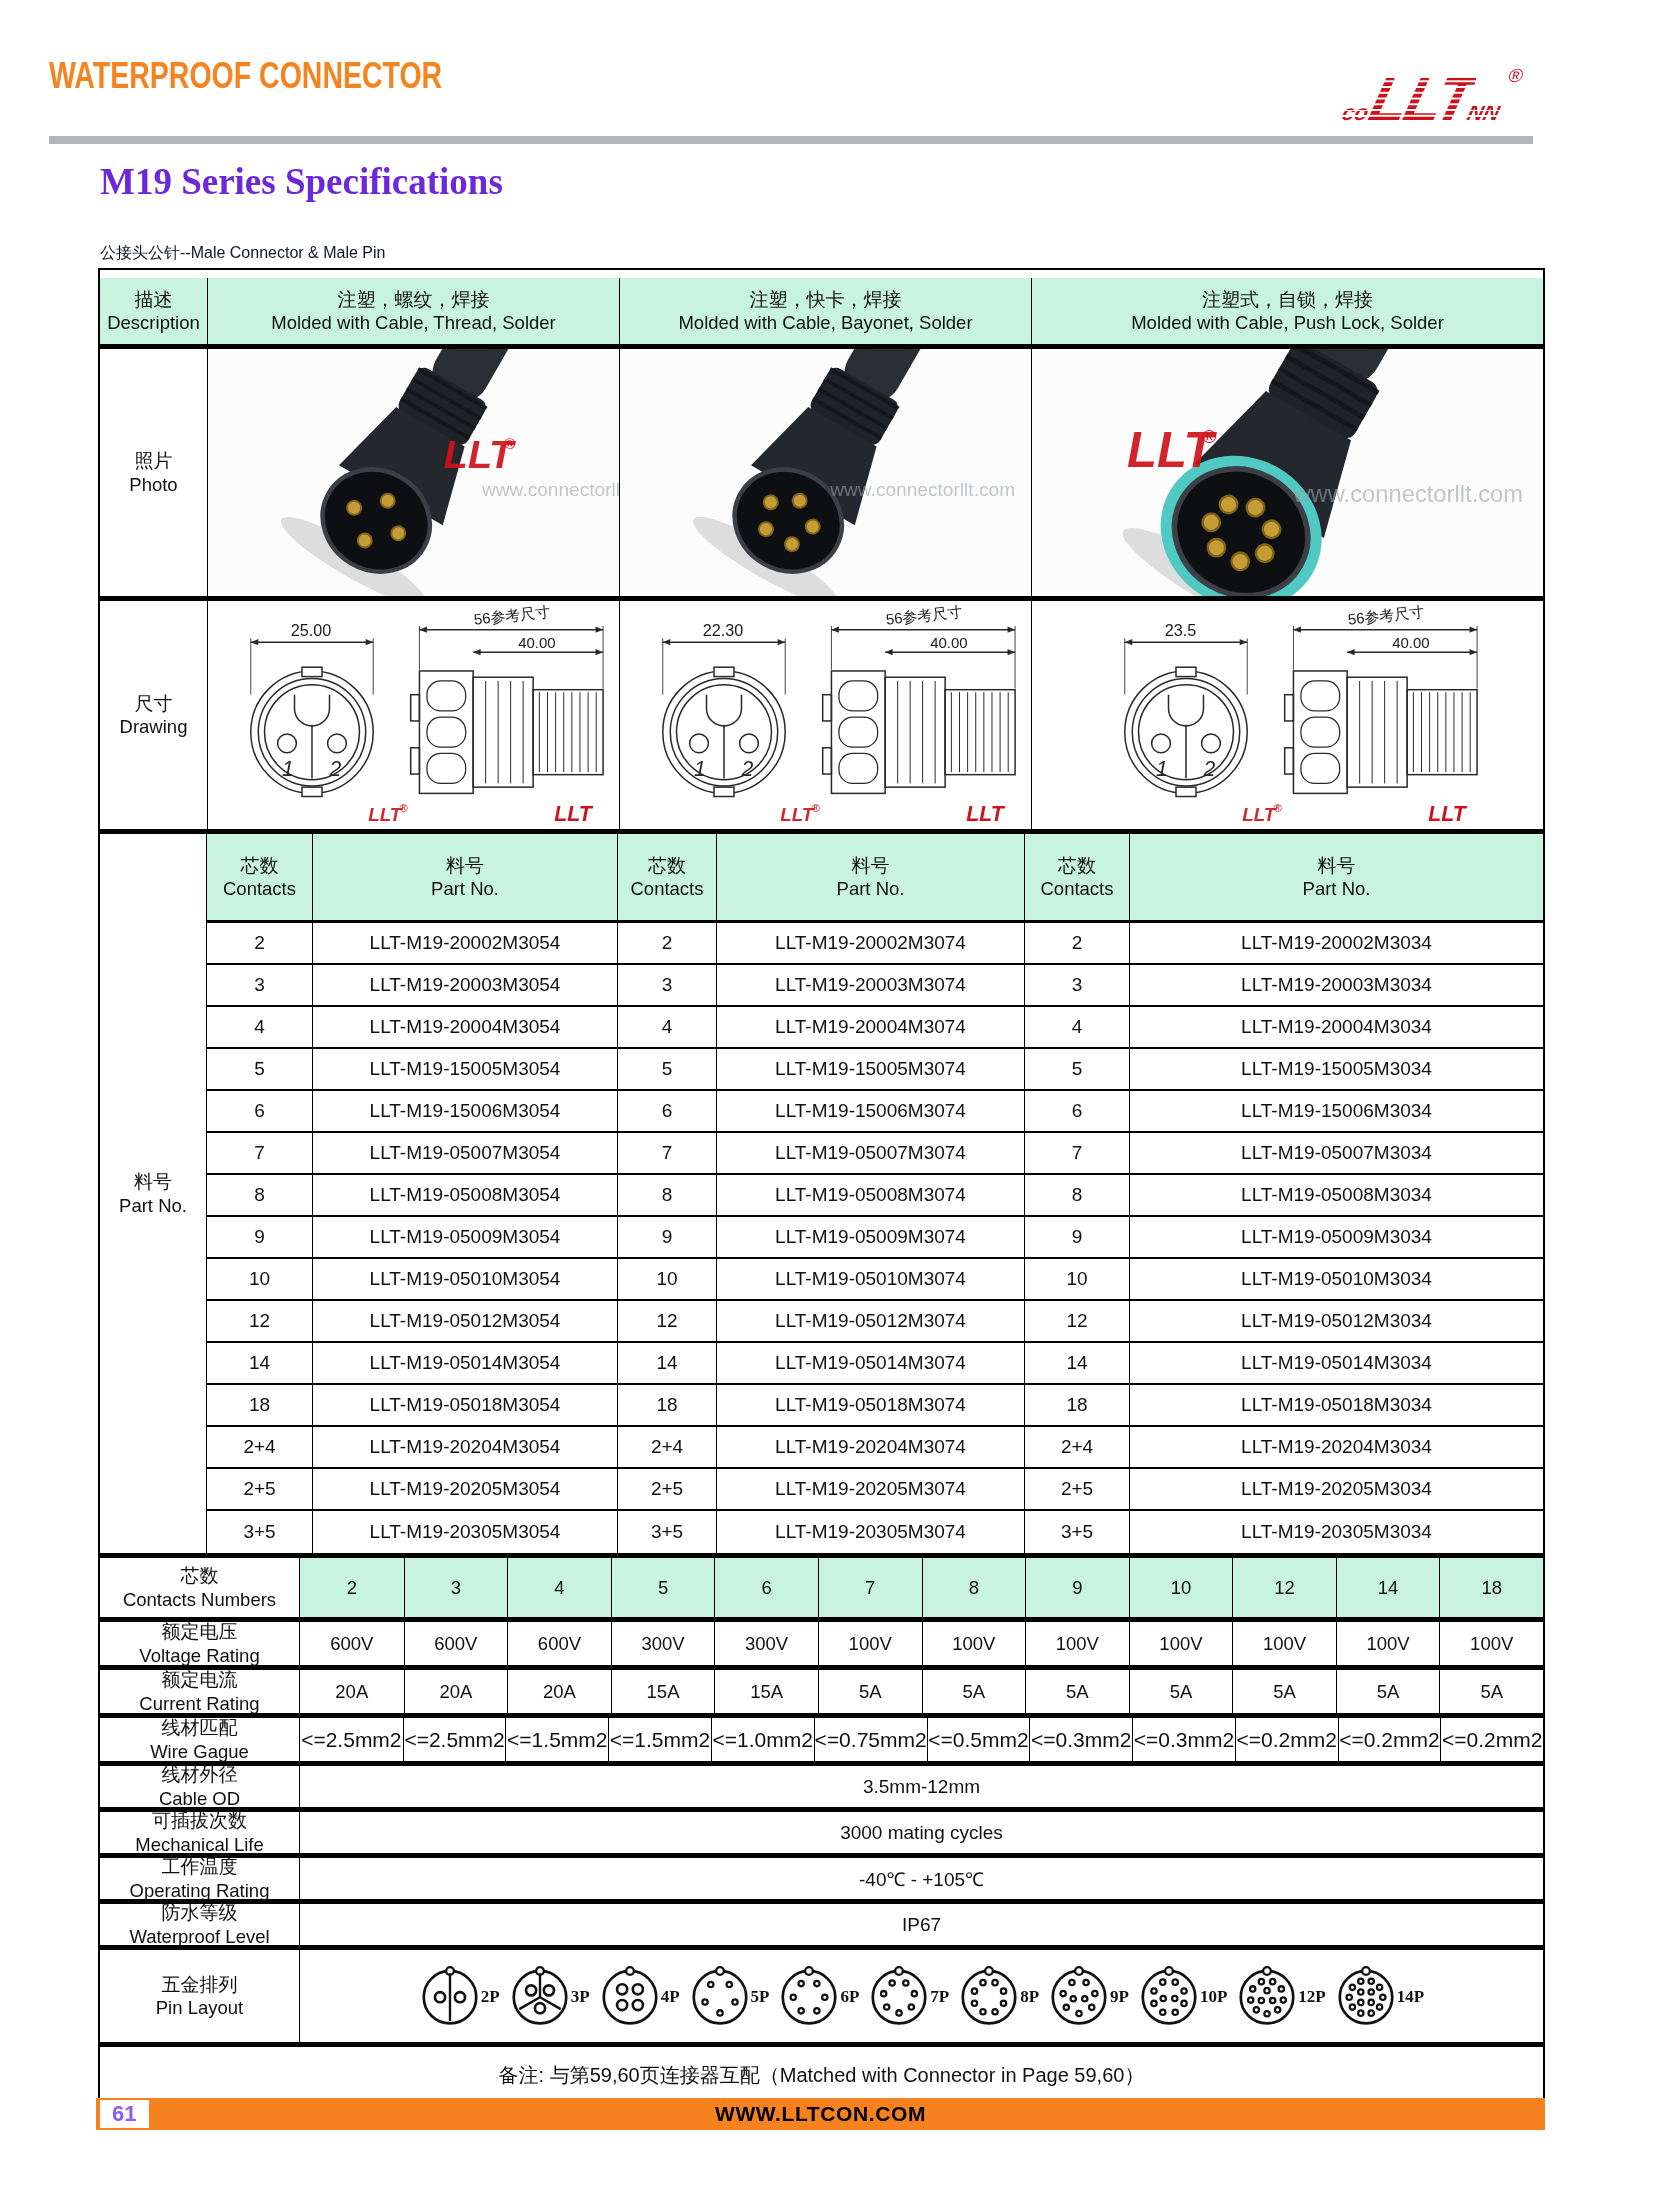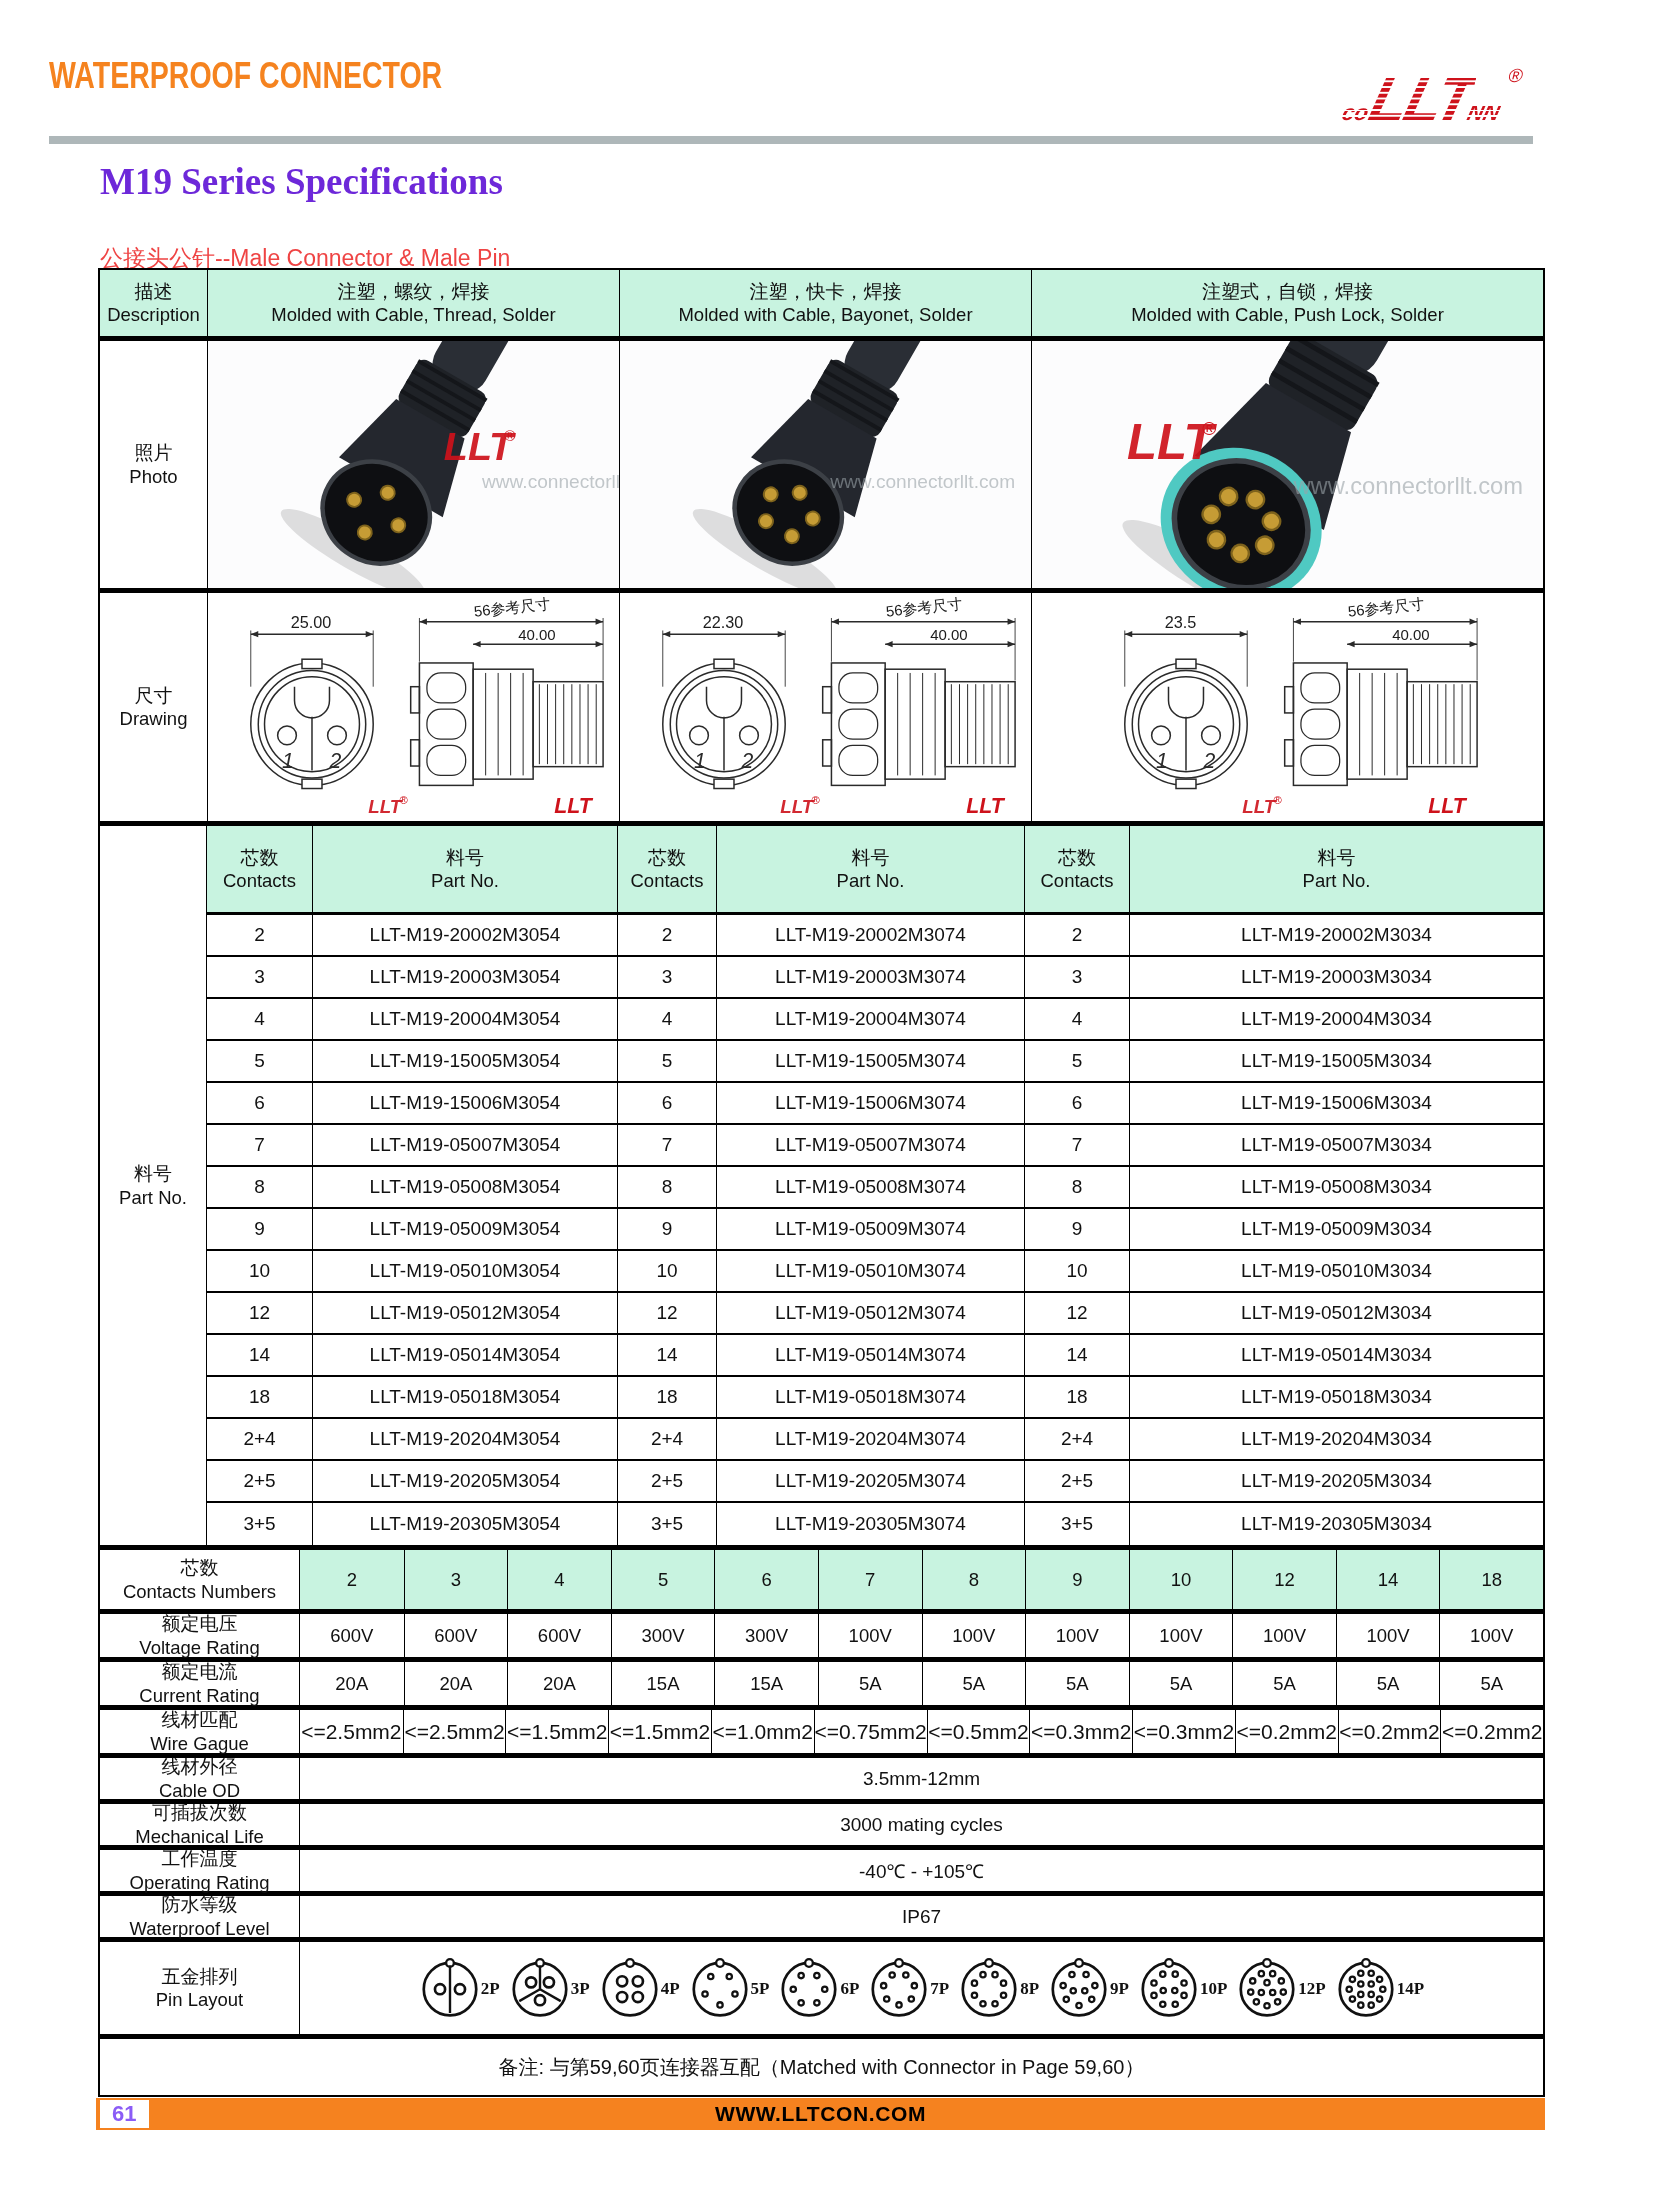--- a/index.html
+++ b/index.html
@@ -6,30 +6,30 @@
   .page{position:relative;width:1675px;height:2194px;background:#ffffff;font-family:"Liberation Sans",sans-serif;color:#111;overflow:hidden;}
   
   .wp-title{position:absolute;left:49px;top:54px;font-size:30px;font-weight:bold;color:#F5831F;letter-spacing:0px;transform:scale(.95,1.25);transform-origin:left top;white-space:nowrap;}
   .gray-rule{position:absolute;left:49px;top:136px;width:1484px;height:7.7px;background:#aeb7b9;}
   .logo{position:absolute;left:1346px;top:64px;transform:skewX(-14deg);white-space:nowrap;}
   .logo .strip{background:repeating-linear-gradient(180deg,#ce121b 0 3.8px,#ffffff 3.8px 5.7px);-webkit-background-clip:text;background-clip:text;color:transparent;font-weight:bold;font-style:italic;}
   .logo .sm{font-size:22px;}
   .logo .big{font-size:61px;letter-spacing:-2.6px;}
   .logo .reg{color:#ce121b;font-size:19px;vertical-align:38px;font-style:normal;}
   .doc-title{position:absolute;left:100px;top:160px;font-family:"Liberation Serif",serif;font-weight:bold;font-size:37px;color:#6d28d9;}
-  .subtitle{position:absolute;left:100px;top:243px;font-size:23px;color:#ef4444;}
+  .subtitle{position:absolute;left:100px;top:243px;font-size:16px;color:#0f172a;}
   
   .tables{position:absolute;left:98px;top:268px;width:1447px;border:2.6px solid #000;box-sizing:border-box;background:#fff;}
   .cell{display:flex;align-items:center;justify-content:center;box-sizing:border-box;text-align:center;}
   .mint{background:#C8F3E0;}
   .lbl2 div{line-height:1.25;}
   .zh{font-size:19px;}
   .en{font-size:18.5px;}
   
-  .tblA{display:grid;grid-template-columns:107px 412px 412px 1fr;grid-template-rows:66px 252px 233px;}
+  .tblA{display:grid;grid-template-columns:107px 412px 412px 1fr;grid-template-rows:66px 252px 233px;margin-top:8px;}
   .tblA .bl{border-left:1.9px solid #000;}
   .tblA .bt{border-top:5.7px solid #000;}
   .photo-cell svg,.draw-cell svg{width:100%;height:100%;display:block;}
   
   .tblB{display:flex;border-top:5.7px solid #000;}
   .b-label{width:107px;border-right:1.9px solid #000;display:flex;align-items:center;justify-content:center;box-sizing:border-box;}
   .b-main{flex:1;display:grid;grid-template-columns:105px 305px 99px 308px 105px 1fr;grid-template-rows:89px;grid-auto-rows:42px;}
   .bhdr{background:#C8F3E0;border-bottom:3.8px solid #000;}
   .tblB .bl{border-left:1.9px solid #000;}
   .pr{border-bottom:2.6px solid #000;font-size:19px;}

